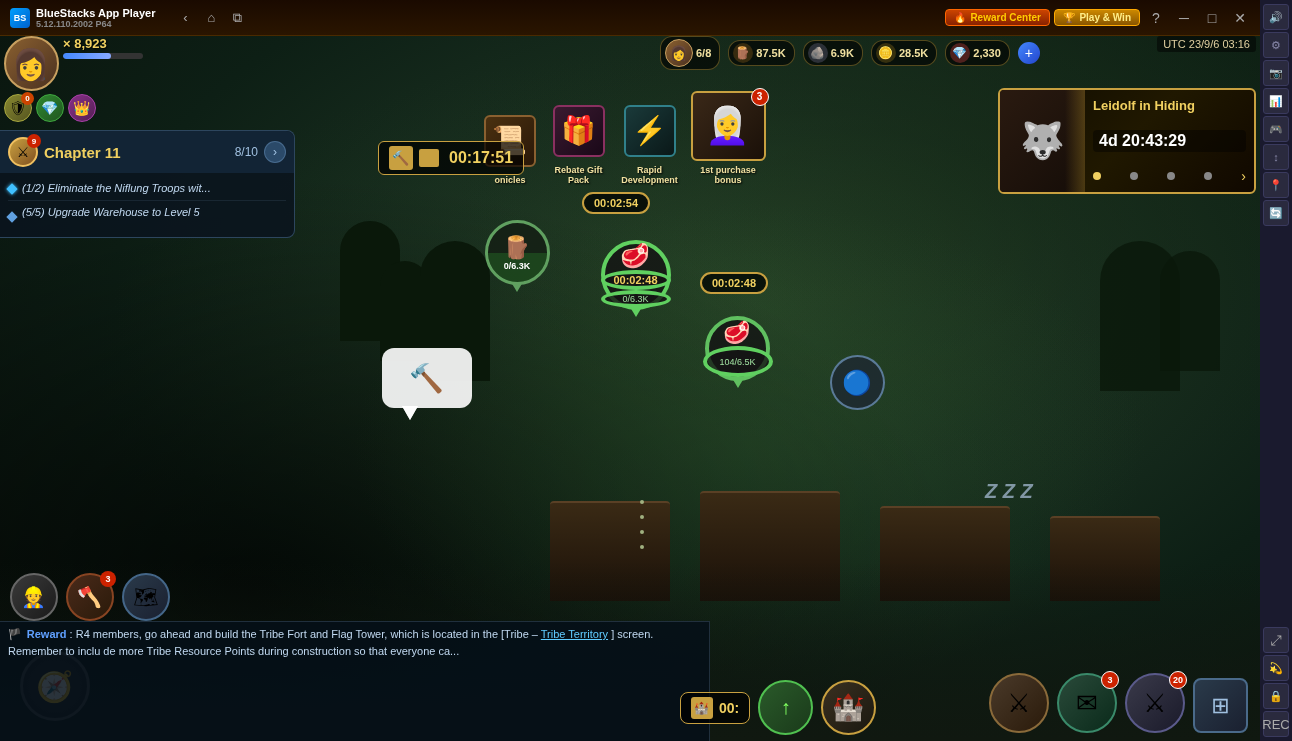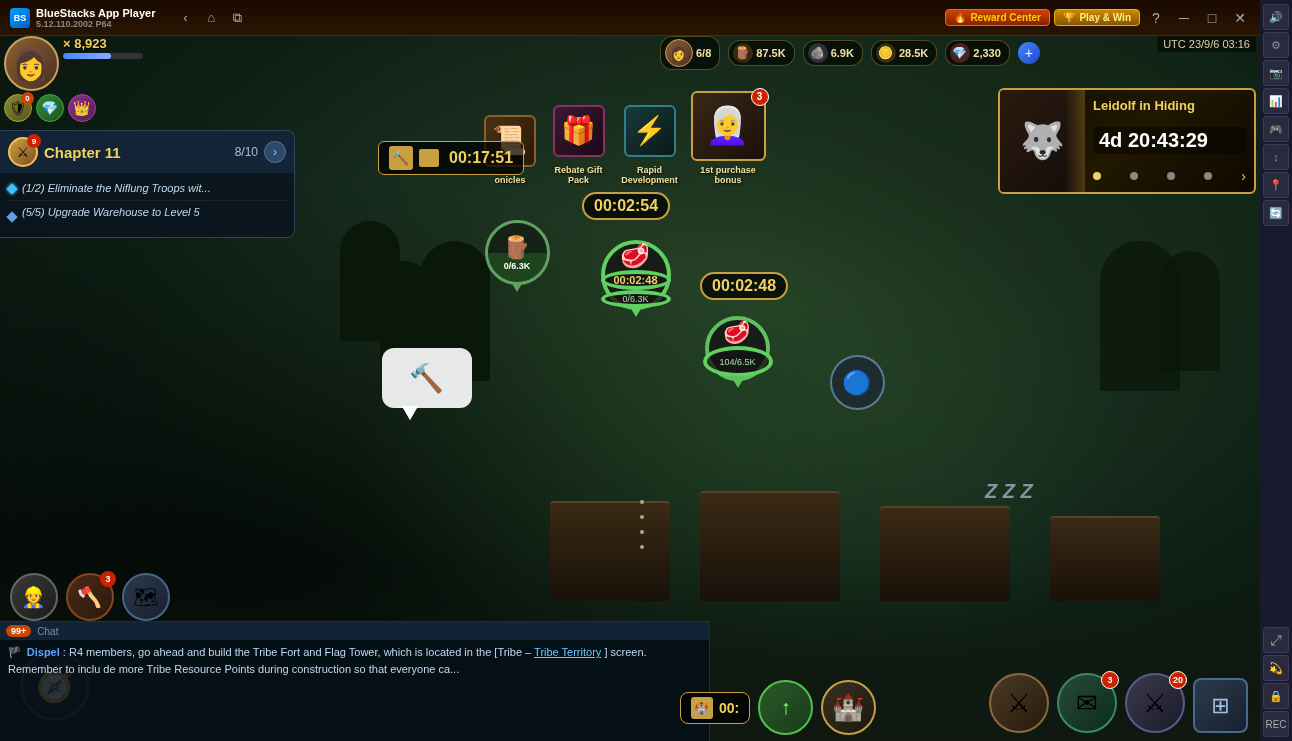--- a/index.html
+++ b/index.html
@@ -542,21 +542,21 @@
     }
 
     .purchase-title {
       color: #f0d060;
       font-size: 13px;
       font-weight: bold;
     }
 
     .purchase-timer {
       color: #ffffff;
-      font-size: 20px;
+      font-size: 16px;
       font-weight: bold;
       background: rgba(0,0,0,0.4);
       padding: 2px 6px;
       border-radius: 4px;
       display: inline-block;
     }
 
     .purchase-dots {
       display: flex;
       gap: 4px;
@@ -635,21 +635,21 @@
       margin-top: -3px;
     }
 
     
     .timer-display {
       position: absolute;
       background: rgba(0,0,0,0.7);
       border: 2px solid #c8a040;
       border-radius: 20px;
       color: #f0d060;
-      font-size: 16px;
+      font-size: 11px;
       font-weight: bold;
       padding: 3px 10px;
       z-index: 35;
     }
 
     
     .food-bubble {
       position: absolute;
       width: 75px;
       height: 85px;
@@ -1181,28 +1181,24 @@
   <span>🧭</span>
 </div>
 
 <div id="bottom-timer" style="position:absolute;bottom:566px;left:378px;z-index:40;">
   <div class="timer-icon">🔨</div>
   <div style="width:20px;height:18px;background:#c8a040;margin-right:4px;border-radius:2px;"></div>
   <span class="timer-box-time">00:17:51</span>
 </div>
 
 <div id="chat-panel">
-  <div id="chat-header">
-    <span class="chat-badge">99+</span>
-    <span style="color:#8888aa;font-size:10px;">Chat</span>
-  </div>
   <div id="chat-content">
     <div class="chat-message">
       <span style="color:#60a0ff;margin-right:2px;">🏴</span>
-      <span class="chat-speaker">Dispel</span>
+      <span class="chat-speaker">Reward</span>
       <span>: R4 members, go ahead and build the Tribe Fort and Flag Tower, which is located in the [Tribe – </span>
       <span class="chat-link">Tribe Territory</span>
       <span>] screen. Remember to inclu de more Tribe Resource Points during construction so that everyone ca...</span>
     </div>
   </div>
 </div>
 
 <div id="bottom-center-bar" style="bottom:6px;left:680px;transform:none;">
   <div style="display:flex;align-items:center;gap:8px;">
     <div style="position:relative;display:flex;align-items:center;background:rgba(0,0,0,0.7);border:1px solid #c8a040;border-radius:8px;padding:4px 10px;gap:6px;">
@@ -1244,15 +1240,15 @@
   <div class="sidebar-btn">↕</div>
   <div class="sidebar-btn">📍</div>
   <div class="sidebar-btn">🔄</div>
   <div style="flex:1;"></div>
   <div class="sidebar-btn">
     <span style="font-size:14px;color:#aaa;">⤢</span>
   </div>
   <div class="sidebar-btn">💫</div>
   <div class="sidebar-btn">🔒</div>
   <div class="sidebar-btn">
-    <span style="font-size:10px;color:#aaa;">REC</span>
+    <span style="font-size:13px;color:#aaa;">REC</span>
   </div>
 </div>
 
 </body></html>

